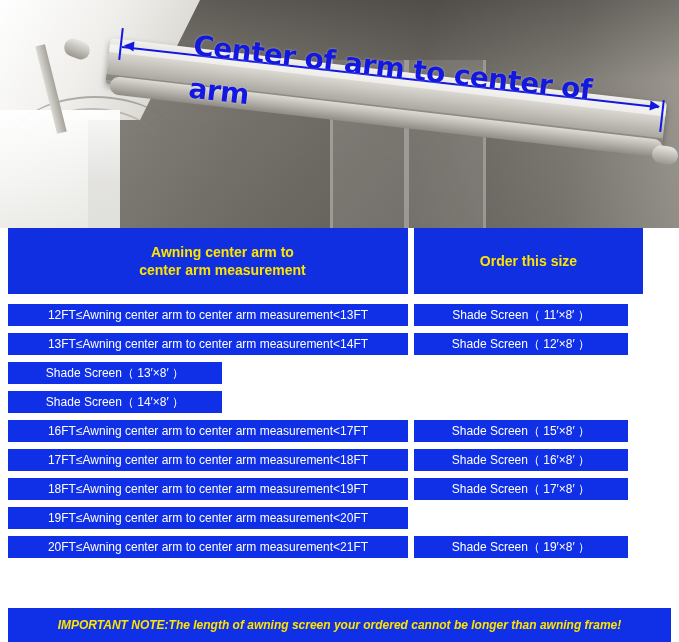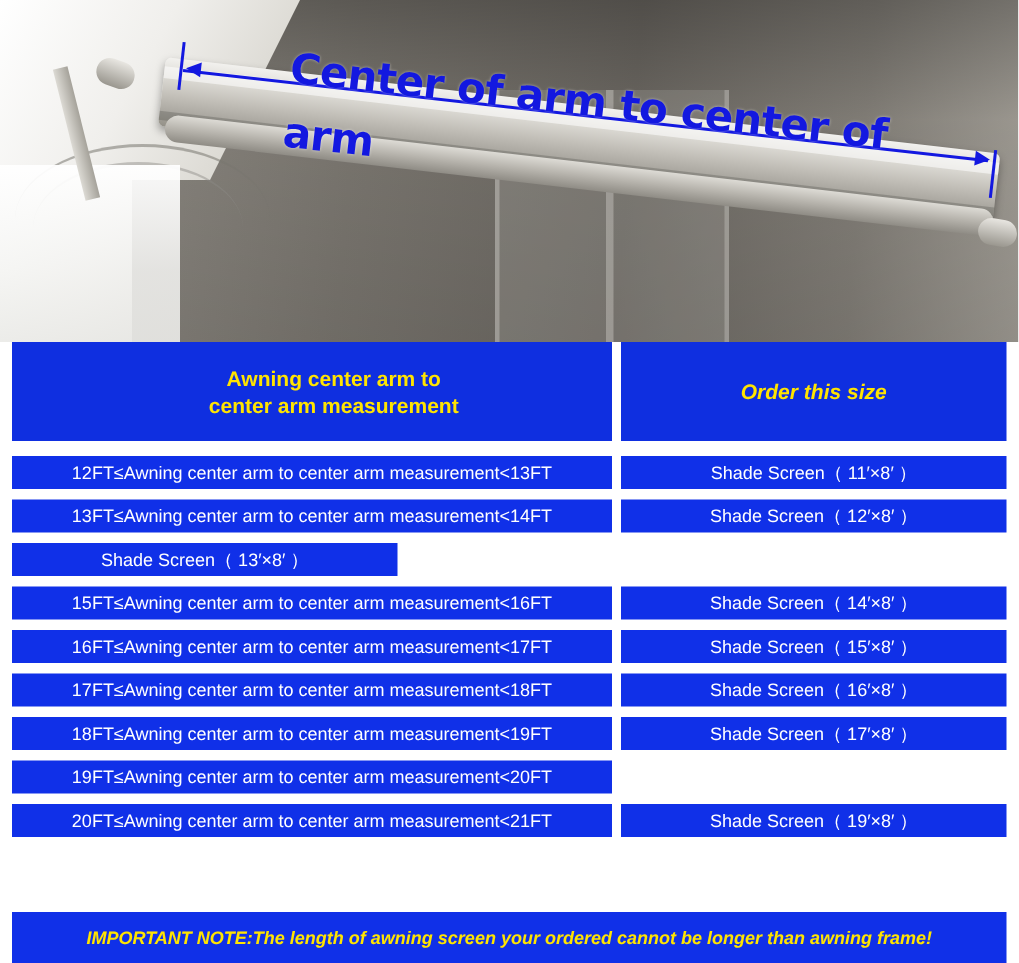--- a/index.html
+++ b/index.html
@@ -267,21 +267,21 @@
     text-align: center;
     line-height: 1.3;
     display: flex;
     align-items: center;
     justify-content: center;
     height: 66px;
     box-sizing: border-box;
     padding: 4px 6px;
   }
   .hdr-cell.left { width: 400px; padding-left: 35px; }
-  .hdr-cell.right { width: 257px; font-style: italic; }
+  .hdr-cell.right { width: 229px; }
 
   .rows {
     position: absolute;
     left: 0;
     top: 76px;
     width: 679px;
   }
   .row {
     display: flex;
     gap: 6px;
@@ -294,21 +294,21 @@
     color: #ffffff;
     font-size: 12px;
     height: 22px;
     line-height: 22px;
     text-align: center;
     box-sizing: border-box;
     white-space: nowrap;
     overflow: hidden;
   }
   .cell.left { width: 400px; }
-  .cell.right { width: 257px; }
+  .cell.right { width: 214px; }
 
   .note {
     position: absolute;
     left: 8px;
     top: 380px;
     width: 663px;
     height: 34px;
     background: #1030e8;
     color: #ffe400;
     font-weight: bold;
@@ -369,21 +369,20 @@
           <div class="cell right">Shade Screen（ 11′×8′ ）</div>
         </div>
         <div class="row">
           <div class="cell left">13FT≤Awning center arm to center arm measurement&lt;14FT</div>
           <div class="cell right">Shade Screen（ 12′×8′ ）</div>
         </div>
         <div class="row">
           <div class="cell right">Shade Screen（ 13′×8′ ）</div>
         </div>
         <div class="row">
-          <div class="cell left">15FT≤Awning center arm to center arm measurement&lt;16FT</div>
           <div class="cell right">Shade Screen（ 14′×8′ ）</div>
         </div>
         <div class="row">
           <div class="cell left">16FT≤Awning center arm to center arm measurement&lt;17FT</div>
           <div class="cell right">Shade Screen（ 15′×8′ ）</div>
         </div>
         <div class="row">
           <div class="cell left">17FT≤Awning center arm to center arm measurement&lt;18FT</div>
           <div class="cell right">Shade Screen（ 16′×8′ ）</div>
         </div>

